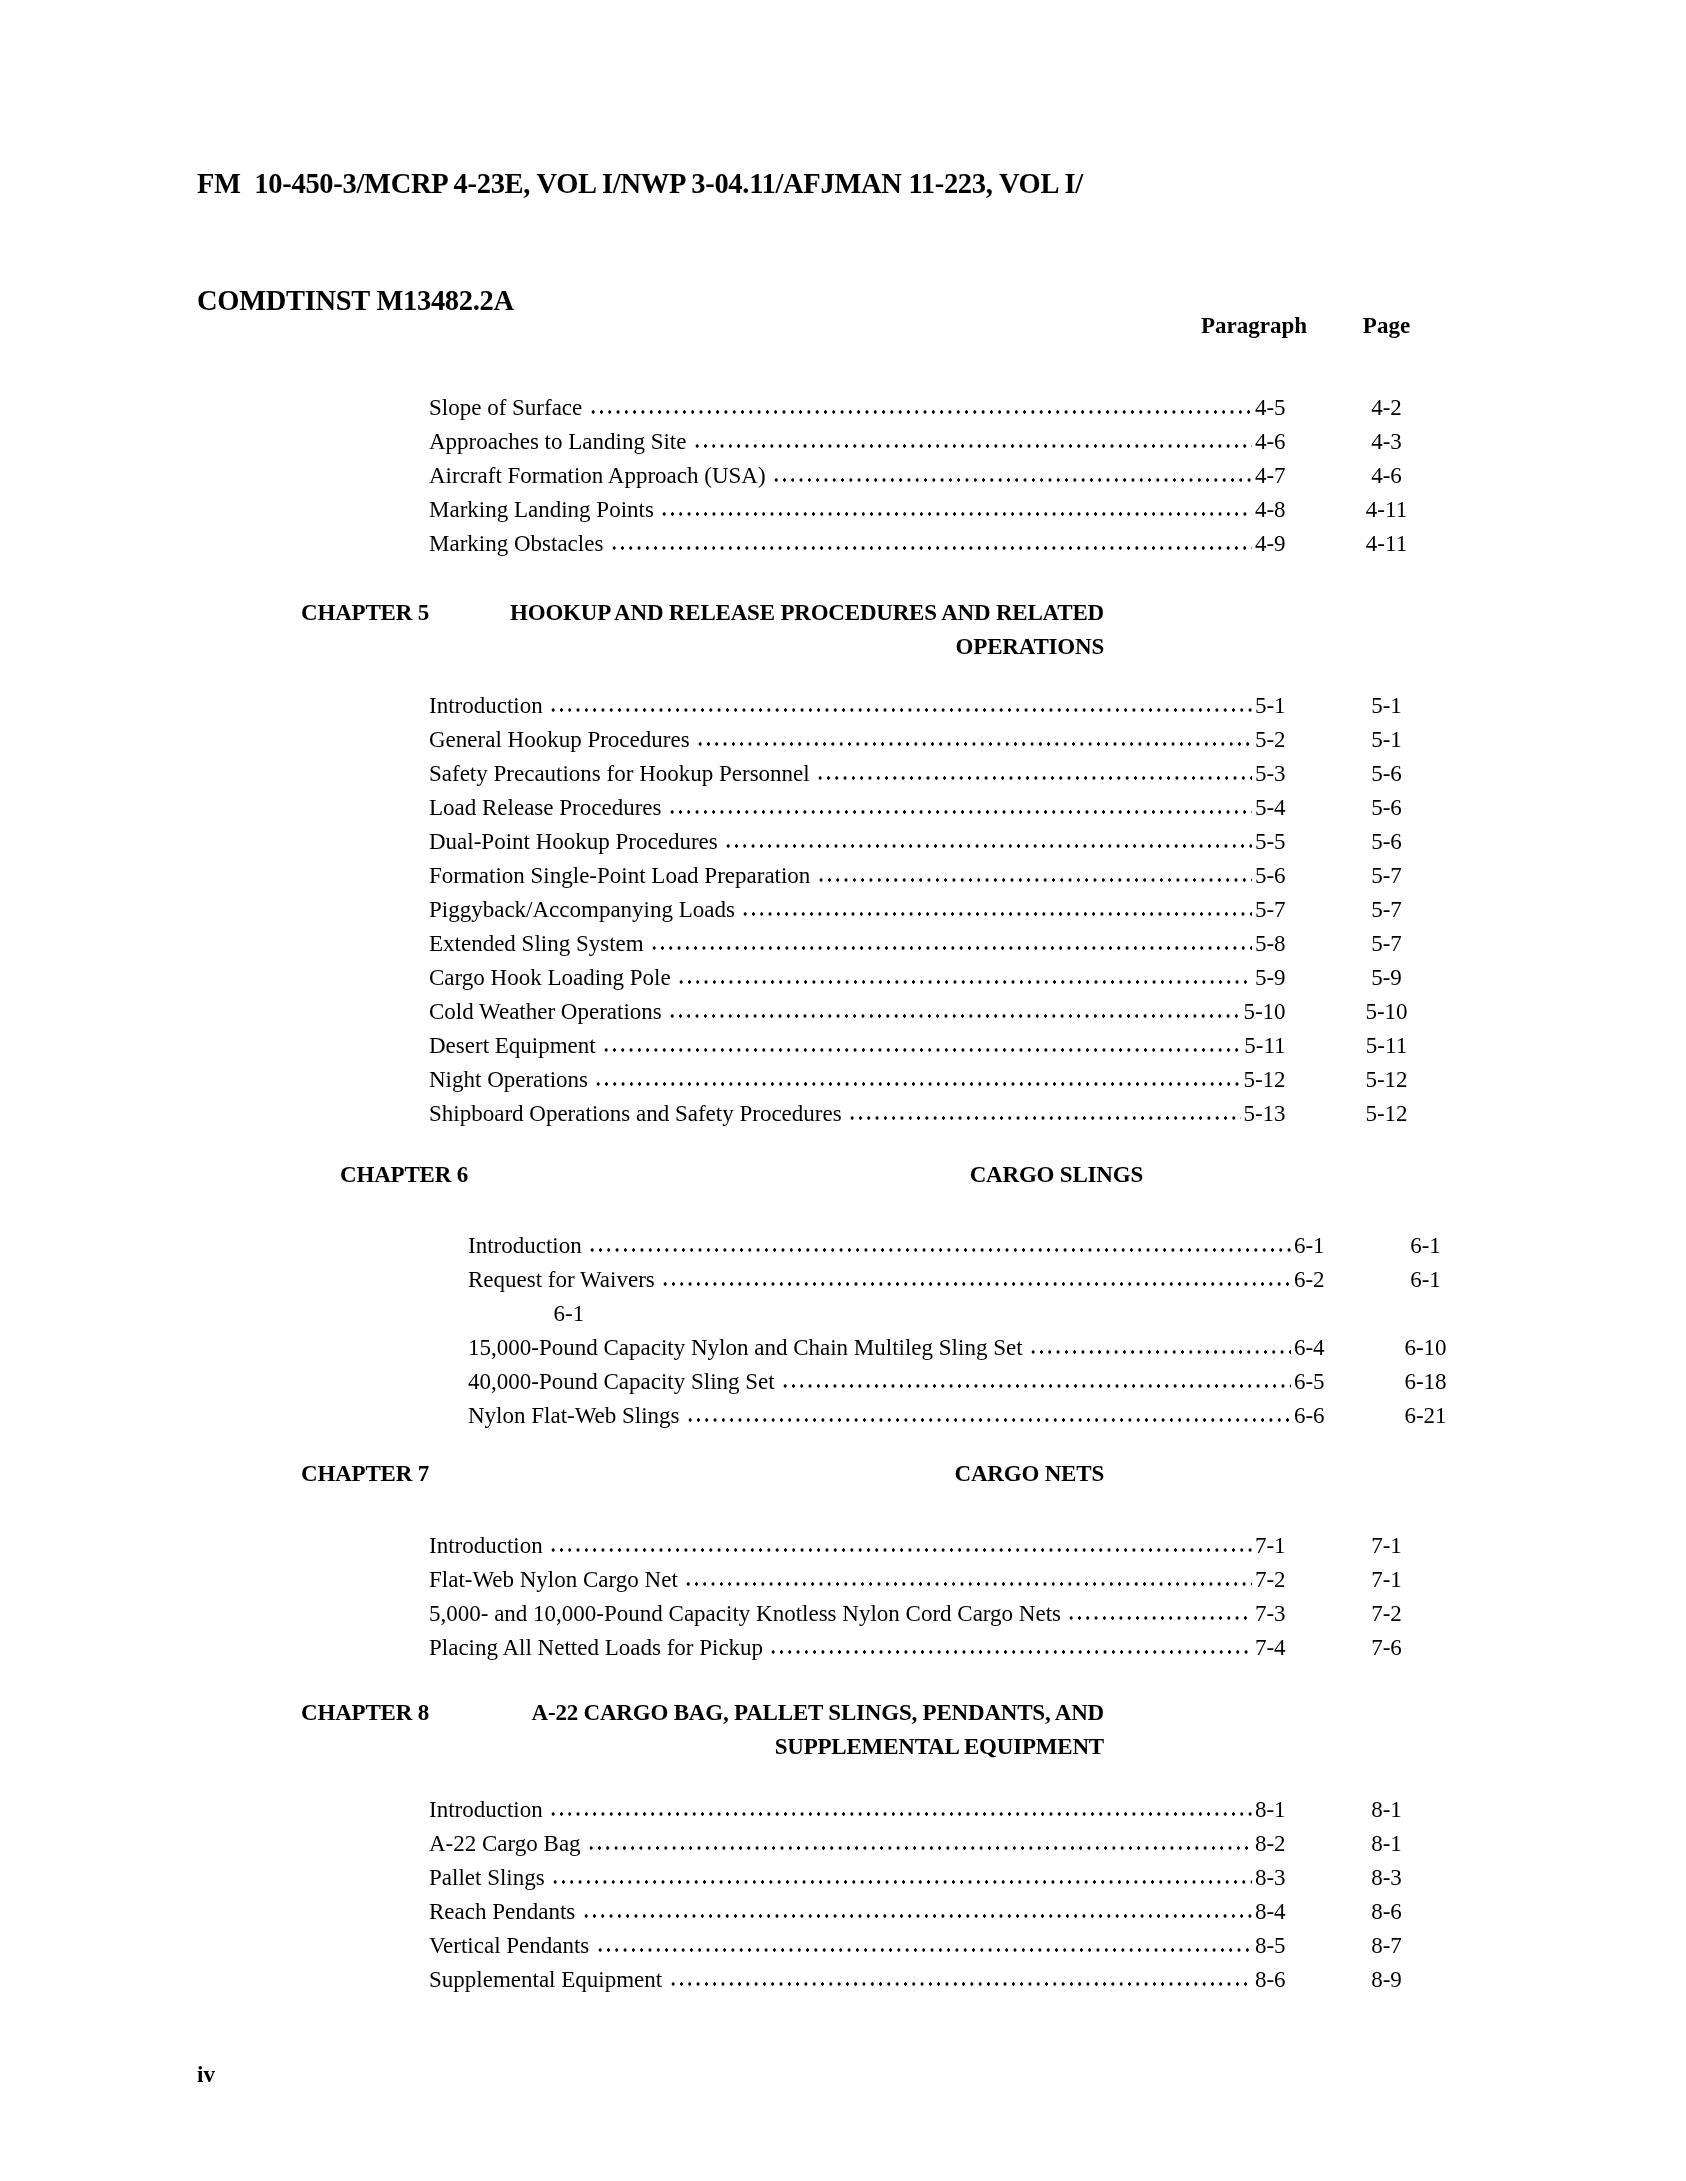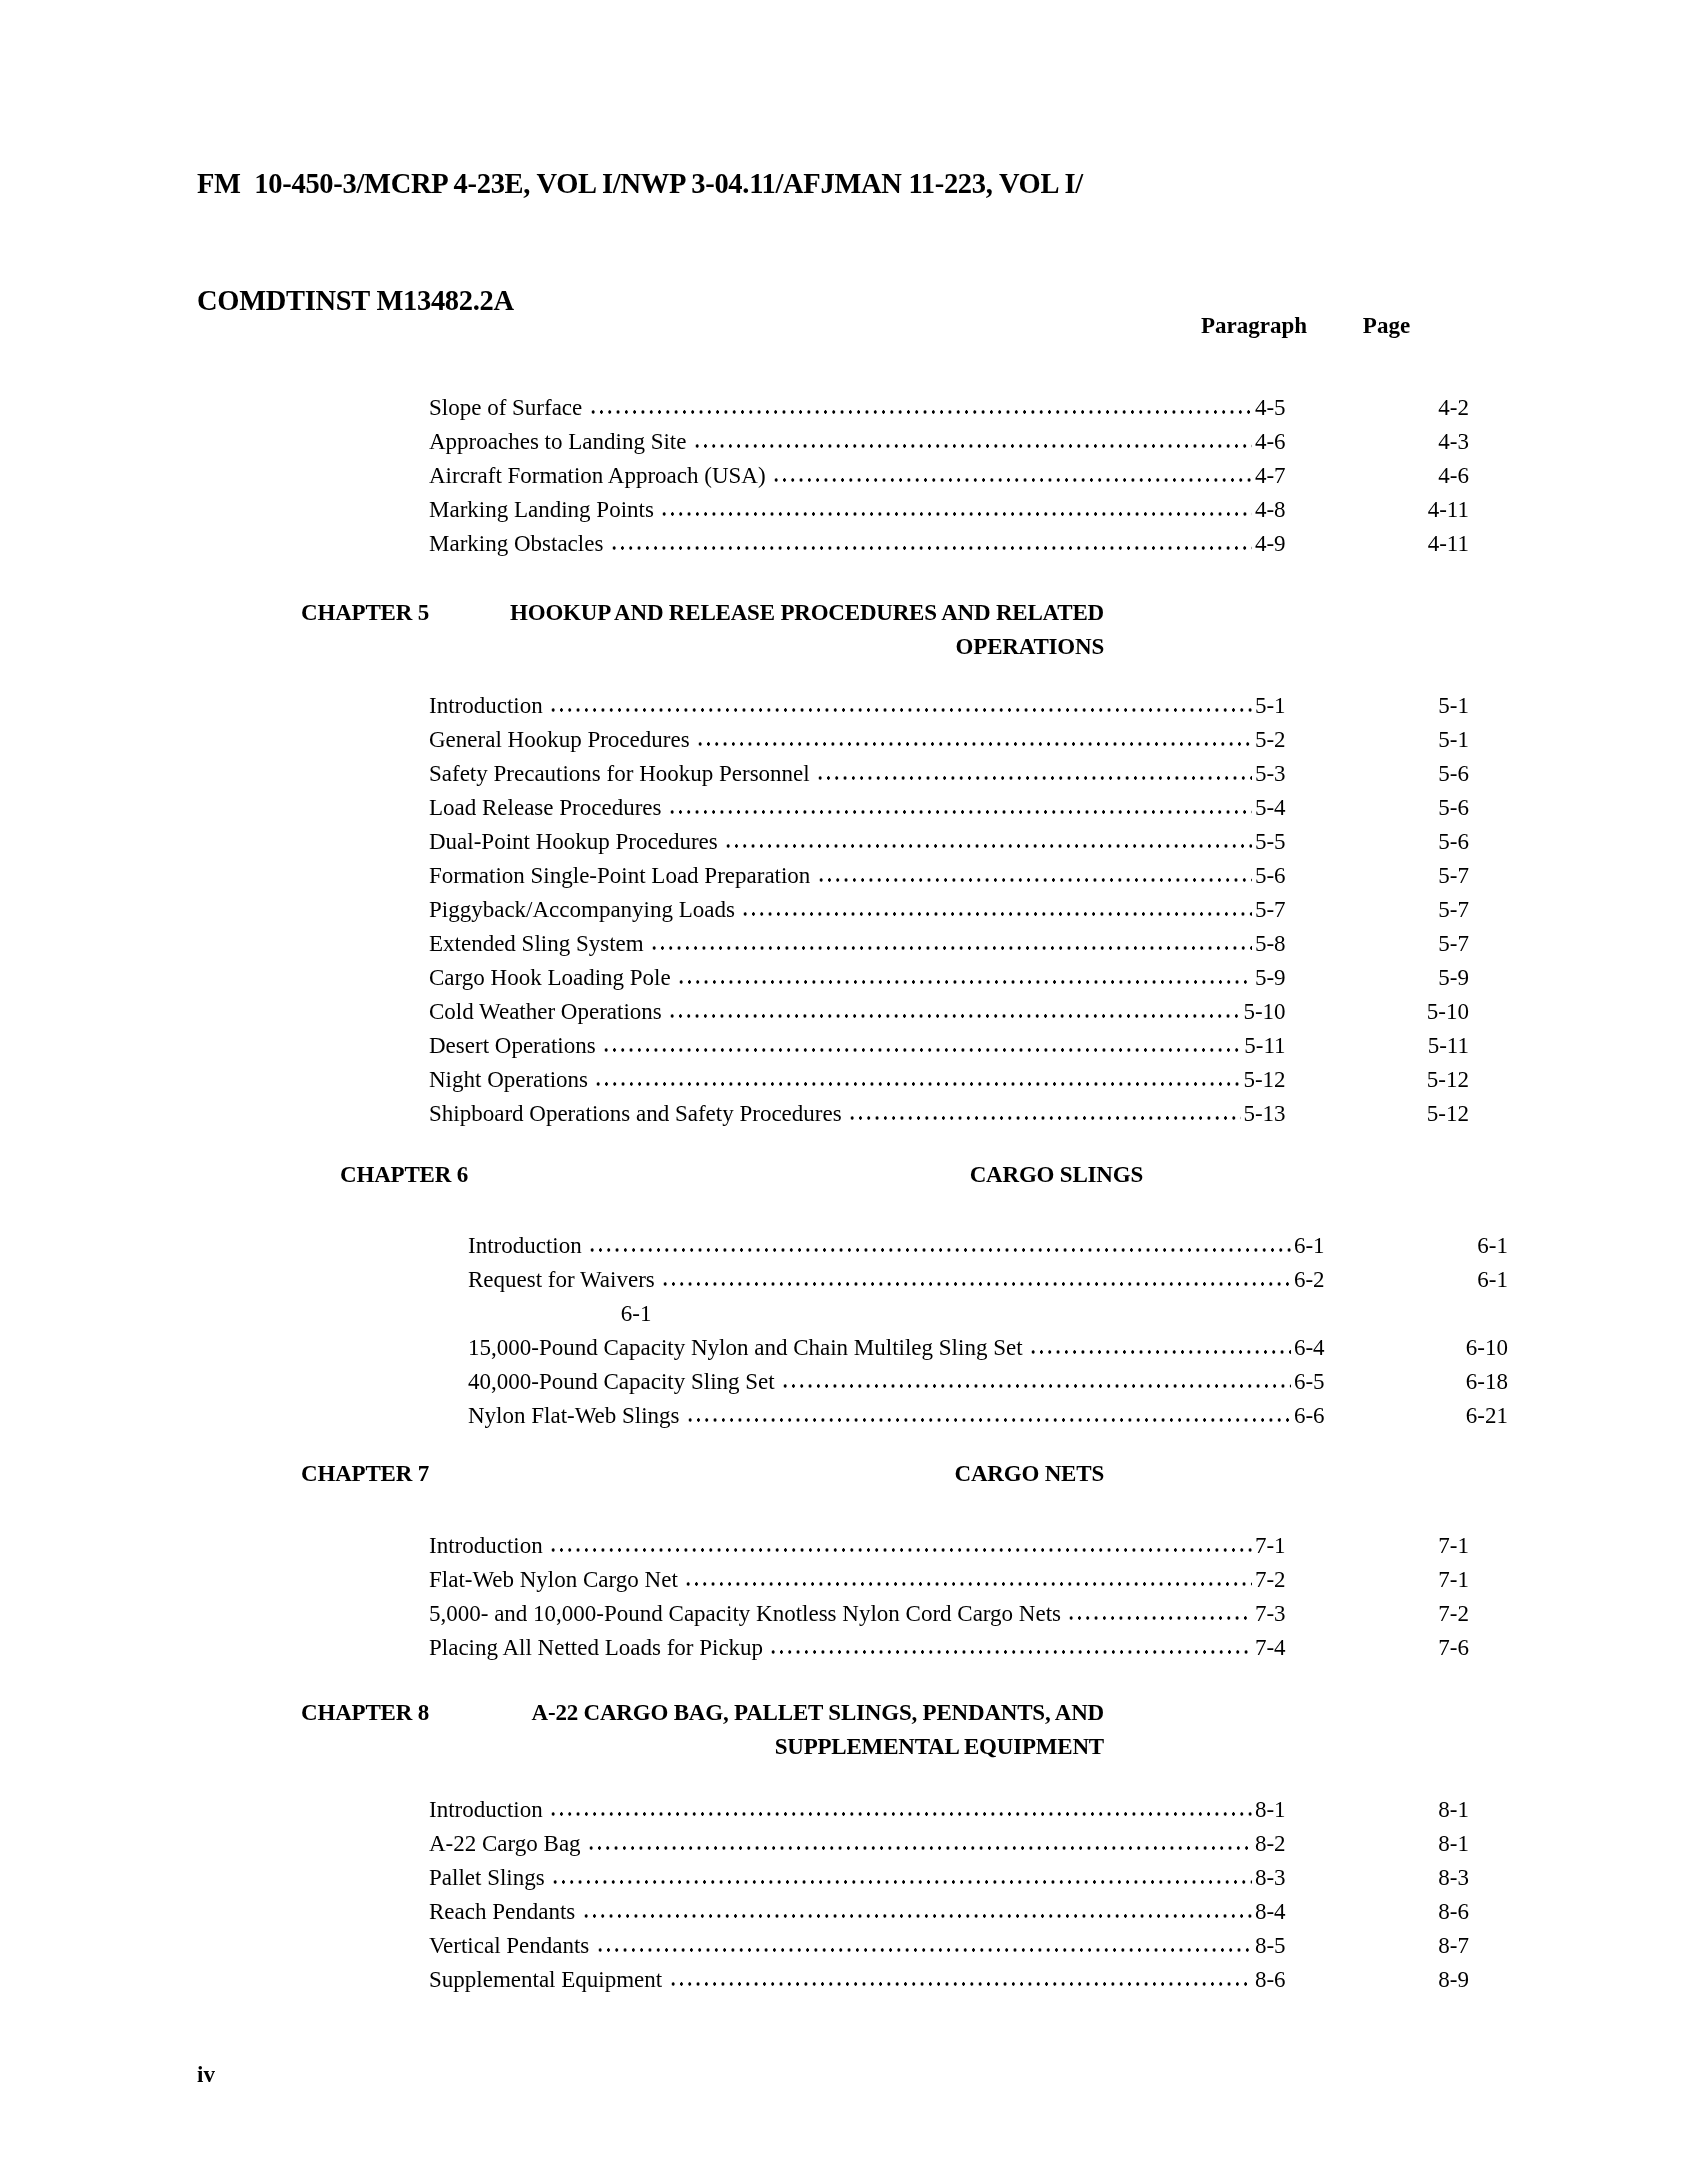--- a/index.html
+++ b/index.html
@@ -115,21 +115,21 @@
     background-position: left bottom;
   }
   .entry-para {
     flex: 0 0 auto;
     text-align: right;
   }
   .entry-page {
     flex: 0 0 auto;
     width: 165px;
     margin-left: 18.4px;
-    text-align: right;
+    text-align: center;
   }
 
   
   .page-footer {
     position: absolute;
     left: 197px;
     top: 2058px;
     font-weight: bold;
     line-height: 34px;
   }
@@ -275,21 +275,21 @@
         <div class="entry-row">
           <span class="entry-main">
             <span class="entry-title">Cold Weather Operations</span>
             <span class="leader"></span>
             <span class="entry-para">5-10</span>
           </span>
           <span class="entry-page">5-10</span>
         </div>
         <div class="entry-row">
           <span class="entry-main">
-            <span class="entry-title">Desert Operations</span>
+            <span class="entry-title">Desert Equipment</span>
             <span class="leader"></span>
             <span class="entry-para">5-11</span>
           </span>
           <span class="entry-page">5-11</span>
         </div>
         <div class="entry-row">
           <span class="entry-main">
             <span class="entry-title">Night Operations</span>
             <span class="leader"></span>
             <span class="entry-para">5-12</span>

